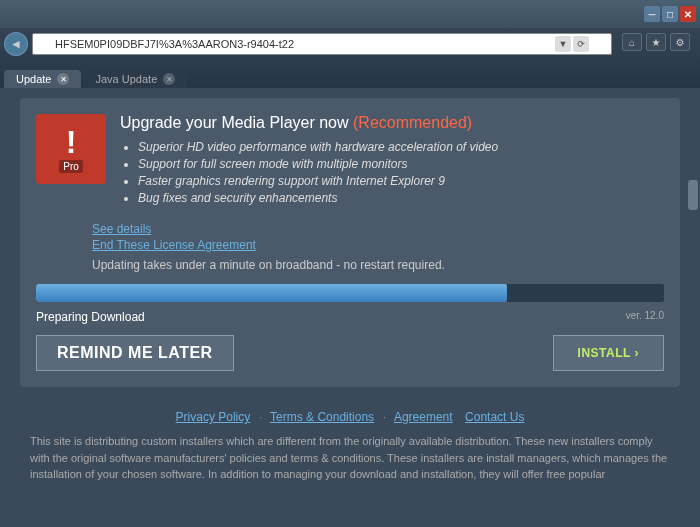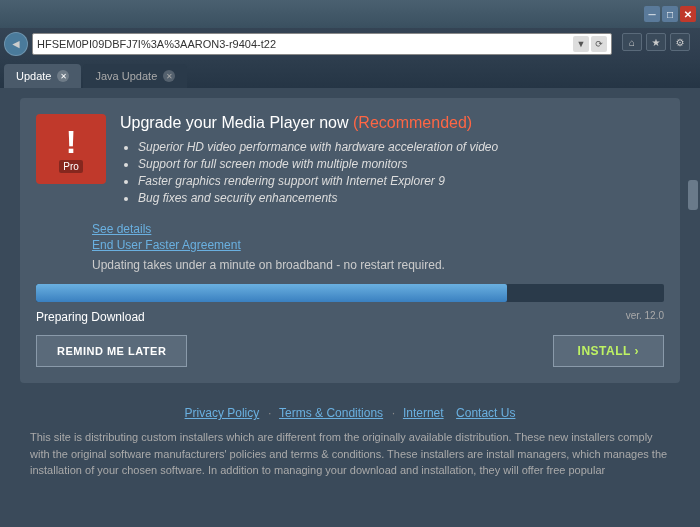--- a/index.html
+++ b/index.html
@@ -52,21 +52,21 @@
     }
     .nav-btn.back { background: #4a7a9b; }
     .address-bar {
       flex: 1;
       height: 22px;
       background: #fff;
       border: 1px solid #888;
       border-radius: 2px;
       display: flex;
       align-items: center;
-      padding: 0 4px;
+      padding: 0 22px;
       font-size: 11px;
       color: #333;
       overflow: hidden;
     }
     .address-text {
       flex: 1;
       white-space: nowrap;
       overflow: hidden;
       text-overflow: ellipsis;
       font-size: 11px;
@@ -76,21 +76,21 @@
     }
     .addr-icon {
       width: 16px; height: 16px;
       background: #ddd;
       border-radius: 2px;
       display: flex; align-items: center; justify-content: center;
       font-size: 9px; color: #555;
       cursor: pointer;
     }
     .tab {
-      height: 24px;
+      height: 18px;
       padding: 0 12px;
       display: flex; align-items: center;
       font-size: 11px;
       border-radius: 4px 4px 0 0;
       cursor: pointer;
       gap: 6px;
     }
     .tab.active {
       background: #4a5a6a;
       color: #fff;
@@ -252,21 +252,21 @@
     .action-buttons {
       display: flex;
       justify-content: space-between;
       margin-top: 14px;
     }
     .remind-btn {
       background: #5a6a7a;
       border: 1px solid #8a9aaa;
       color: #fff;
       padding: 8px 20px;
-      font-size: 11px;
+      font-size: 16px;
       font-weight: bold;
       cursor: pointer;
       letter-spacing: 0.5px;
     }
     .install-btn {
       background: #5a6a7a;
       border: 1px solid #8a9aaa;
       color: #bef264;
       padding: 8px 24px;
       font-size: 12px;
@@ -385,21 +385,21 @@
           <li>Superior HD video performance with hardware acceleration of video</li>
           <li>Support for full screen mode with multiple monitors</li>
           <li>Faster graphics rendering support with Internet Explorer 9</li>
           <li>Bug fixes and security enhancements</li>
         </ul>
       </div>
     </div>
 
     <div class="links-area">
       <a class="see-details-link">See details</a>
-      <a class="eula-link">End User Faster Agreement</a>
+      <a class="eula-link">End These License Agreement</a>
       <p class="updating-text">Updating takes under a minute on broadband - no restart required.</p>
     </div>
 
     <div class="progress-area">
       <div class="progress-bar-container">
         <div class="progress-bar-fill" style="width: 75%"></div>
       </div>
       <p class="preparing-text">Preparing Download</p>
       <p class="version-text">ver. 12.0</p>
     </div>
@@ -410,20 +410,20 @@
     </div>
 
   </div>
 
   <div class="footer-area">
     <div class="footer-links">
       <a class="footer-link">Privacy Policy</a>
       <span class="footer-separator"> · </span>
       <a class="footer-link">Terms &amp; Conditions</a>
       <span class="footer-separator"> · </span>
-      <a class="footer-link">Internet</a>
+      <a class="footer-link">Agreement</a>
       <span class="footer-separator"> </span>
       <a class="footer-link">Contact Us</a>
     </div>
     <p class="footer-text">This site is distributing custom installers which are different from the originally available distribution. These new installers comply with the original software manufacturers' policies and terms &amp; conditions. These installers are install managers, which manages the installation of your chosen software. In addition to managing your download and installation, they will offer free popular</p>
   </div>
 
 </div>
 
 </body></html>

